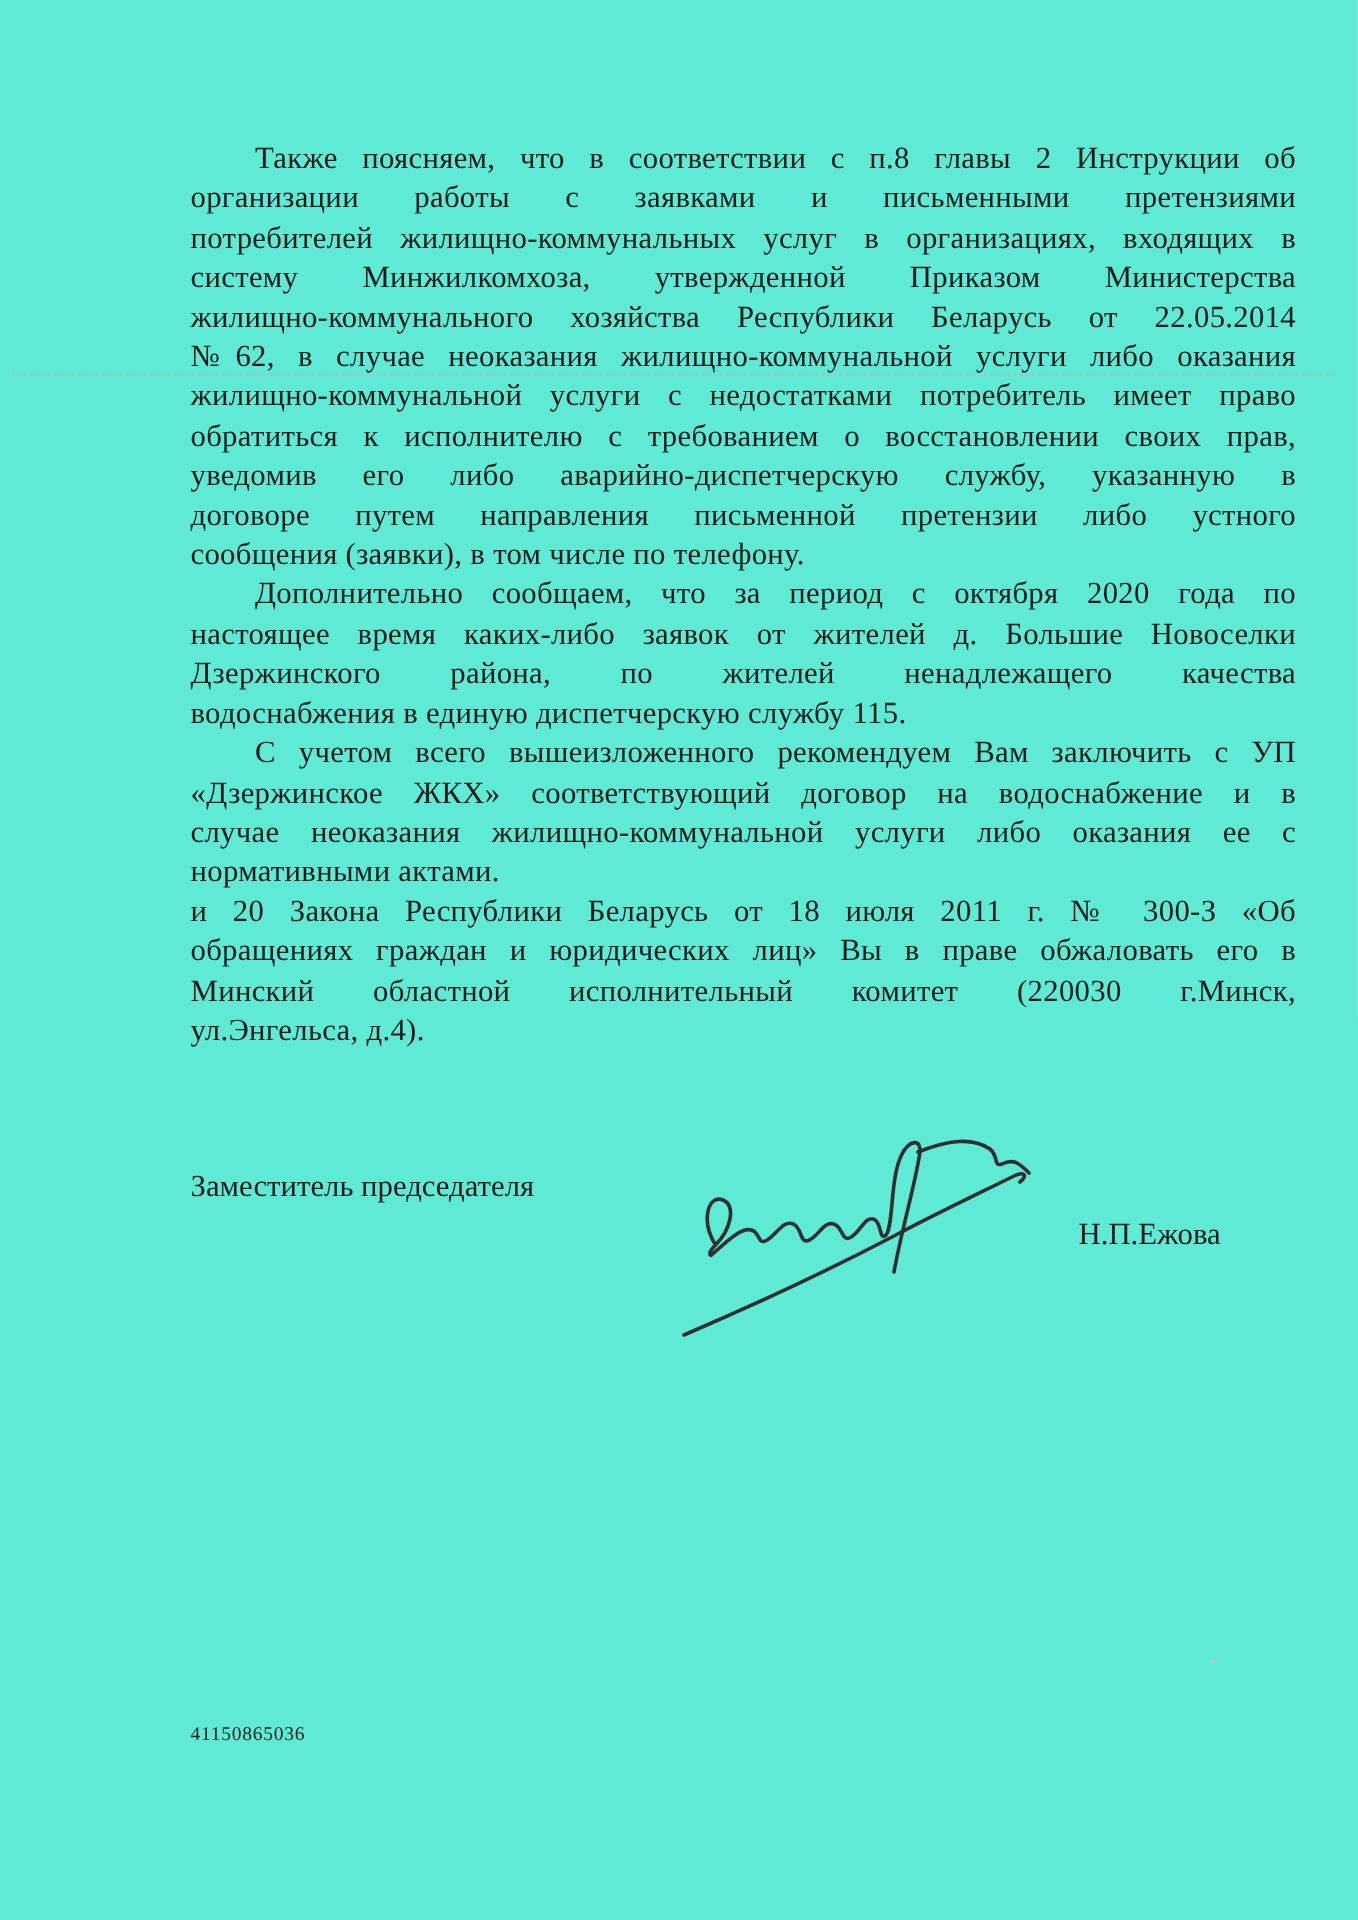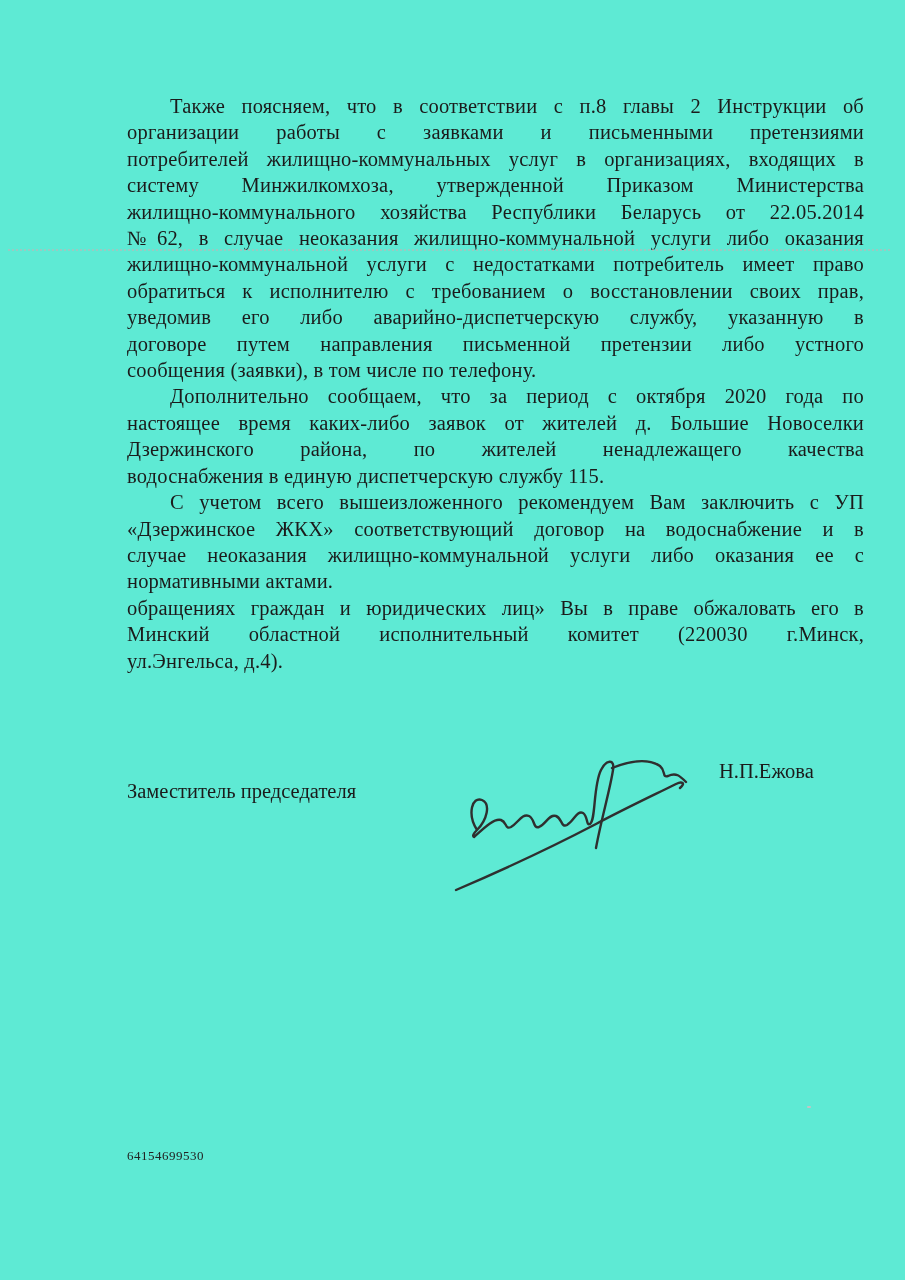--- a/index.html
+++ b/index.html
@@ -30,21 +30,21 @@
     position: absolute;
     left: 8px; top: 249px; width: 882px; height: 0;
     border-top: 2px dotted #b9b9b9;
     opacity: 0.65;
   }
   .sig-title {
     position: absolute; left: 127px; top: 780px;
     font-size: 20.5px; white-space: nowrap; text-align: center;
   }
   .sig-name {
-    position: absolute; left: 719px; top: 760px;
+    position: absolute; left: 719px; top: 812px;
     font-size: 20.5px; white-space: nowrap;
   }
   .signature {
     position: absolute; left: 450px; top: 750px;
     width: 245px; height: 145px;
   }
   .signature svg { width: 100%; height: 100%; }
   .footer-number {
     position: absolute; left: 127px; top: 1148px;
     font-size: 13px; letter-spacing: 0.5px; color: #222;
@@ -83,20 +83,21 @@
     </div>
 
     <div>
       <div class="line ind">С учетом всего вышеизложенного рекомендуем Вам заключить с УП</div>
       <div class="line">«Дзержинское ЖКХ» соответствующий договор на водоснабжение и в</div>
       <div class="line">случае неоказания жилищно-коммунальной услуги либо оказания ее с</div>
       <div class="line last">нормативными актами.</div>
     </div>
 
     <div>
+      <div class="line">и 20 Закона Республики Беларусь от 18 июля 2011 г. № 300-З «Об</div>
       <div class="line">обращениях граждан и юридических лиц» Вы в праве обжаловать его в</div>
       <div class="line">Минский областной исполнительный комитет (220030 г.Минск,</div>
       <div class="line last">ул.Энгельса, д.4).</div>
     </div>
 
   </div>
 
   <div class="fold-line"></div>
 
   <div class="sig-title">Заместитель председателя</div>
@@ -106,17 +107,17 @@
       <g stroke="#2f2f2f" stroke-width="2.4" stroke-linecap="round" stroke-linejoin="round" fill="none">
         <path d="M 27,80 C 17,64 22,46 32,50 C 41,54 37,70 27,80 C 24,83 22,86 24,87 C 34,78 44,68 51,70 C 57,72 55,80 61,77 C 68,73 72,63 79,66 C 85,69 83,79 89,77 C 96,74 99,64 106,66 C 112,68 111,78 117,75 C 124,71 127,60 133,63 C 138,66 136,76 140,74 C 146,70 143,36 151,20 C 156,10 165,8 163,20 C 160,40 151,70 146,98"></path>
         <path d="M 162,18 C 182,10 198,8 210,16 C 216,21 212,28 218,26 C 226,22 230,26 236,32"></path>
         <path d="M 6,140 C 48,122 104,96 146,74 C 178,57 206,44 226,34 C 232,31 236,33 230,38"></path>
       </g>
     </svg>
   </div>
 
   <div class="sig-name">Н.П.Ежова</div>
 
-  <div class="footer-number">64154699530</div>
+  <div class="footer-number">41150865036</div>
 
   <div class="speck"></div>
 
 </div>
 
 </body></html>

